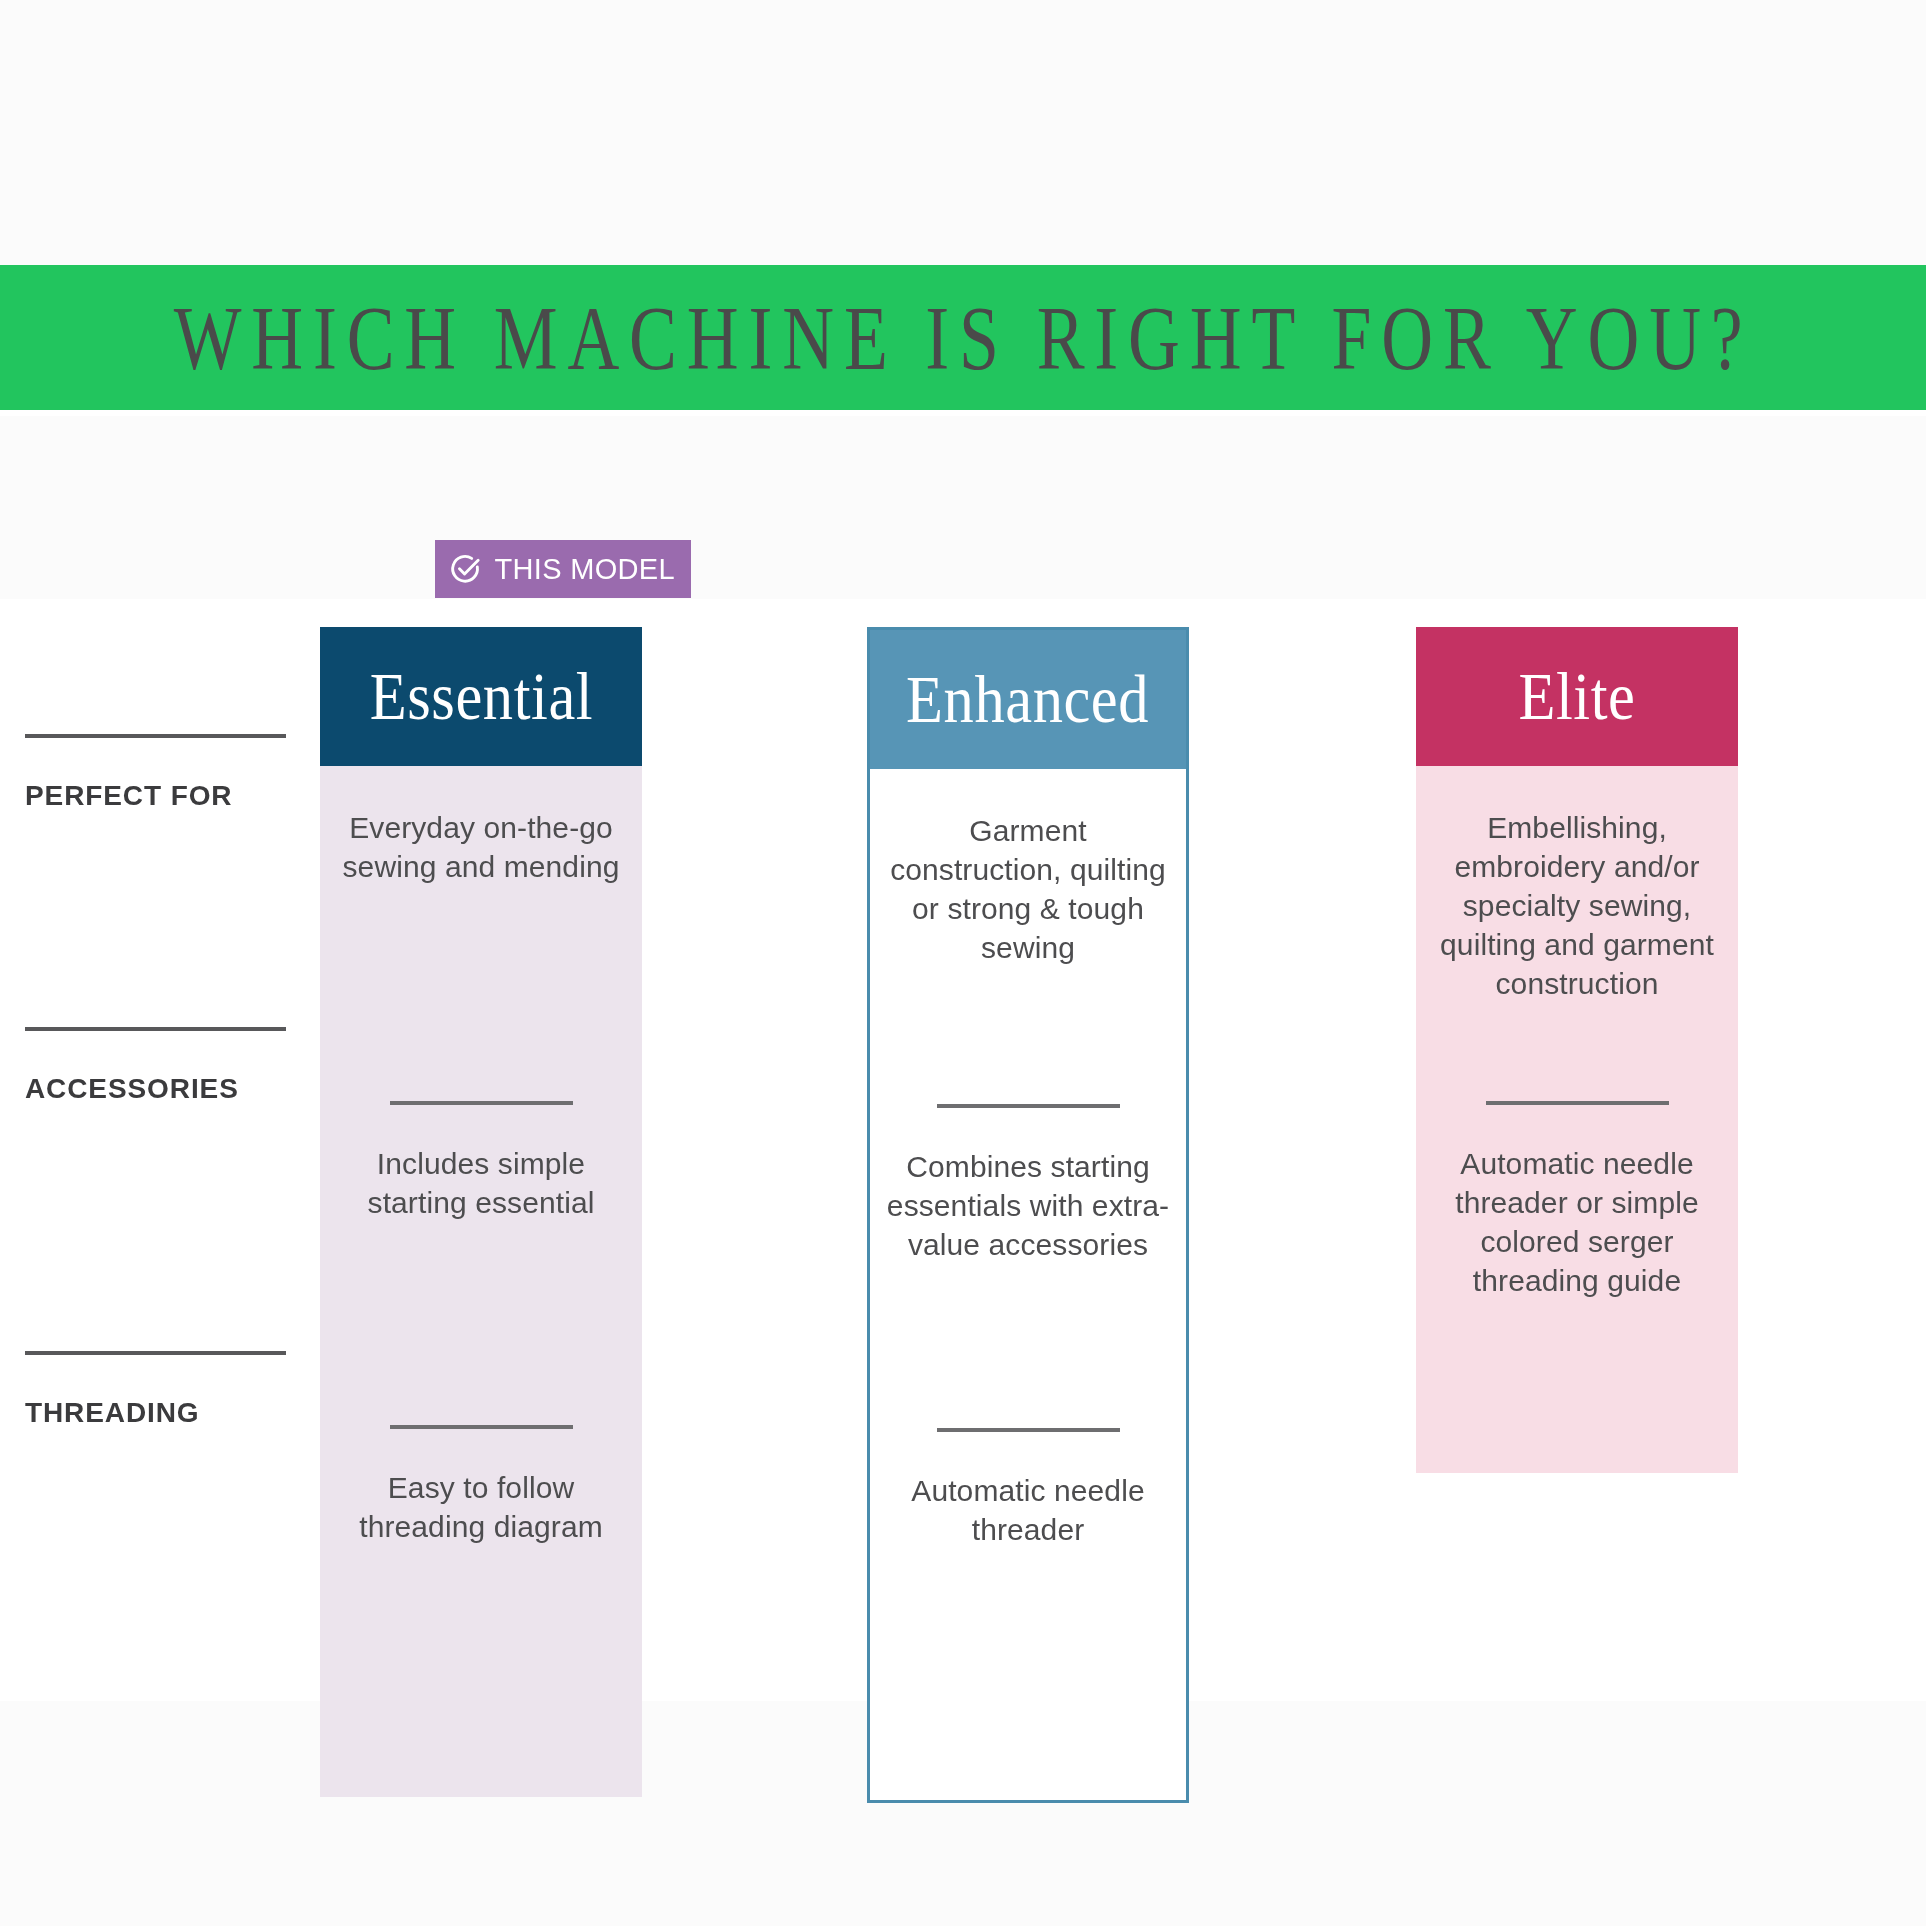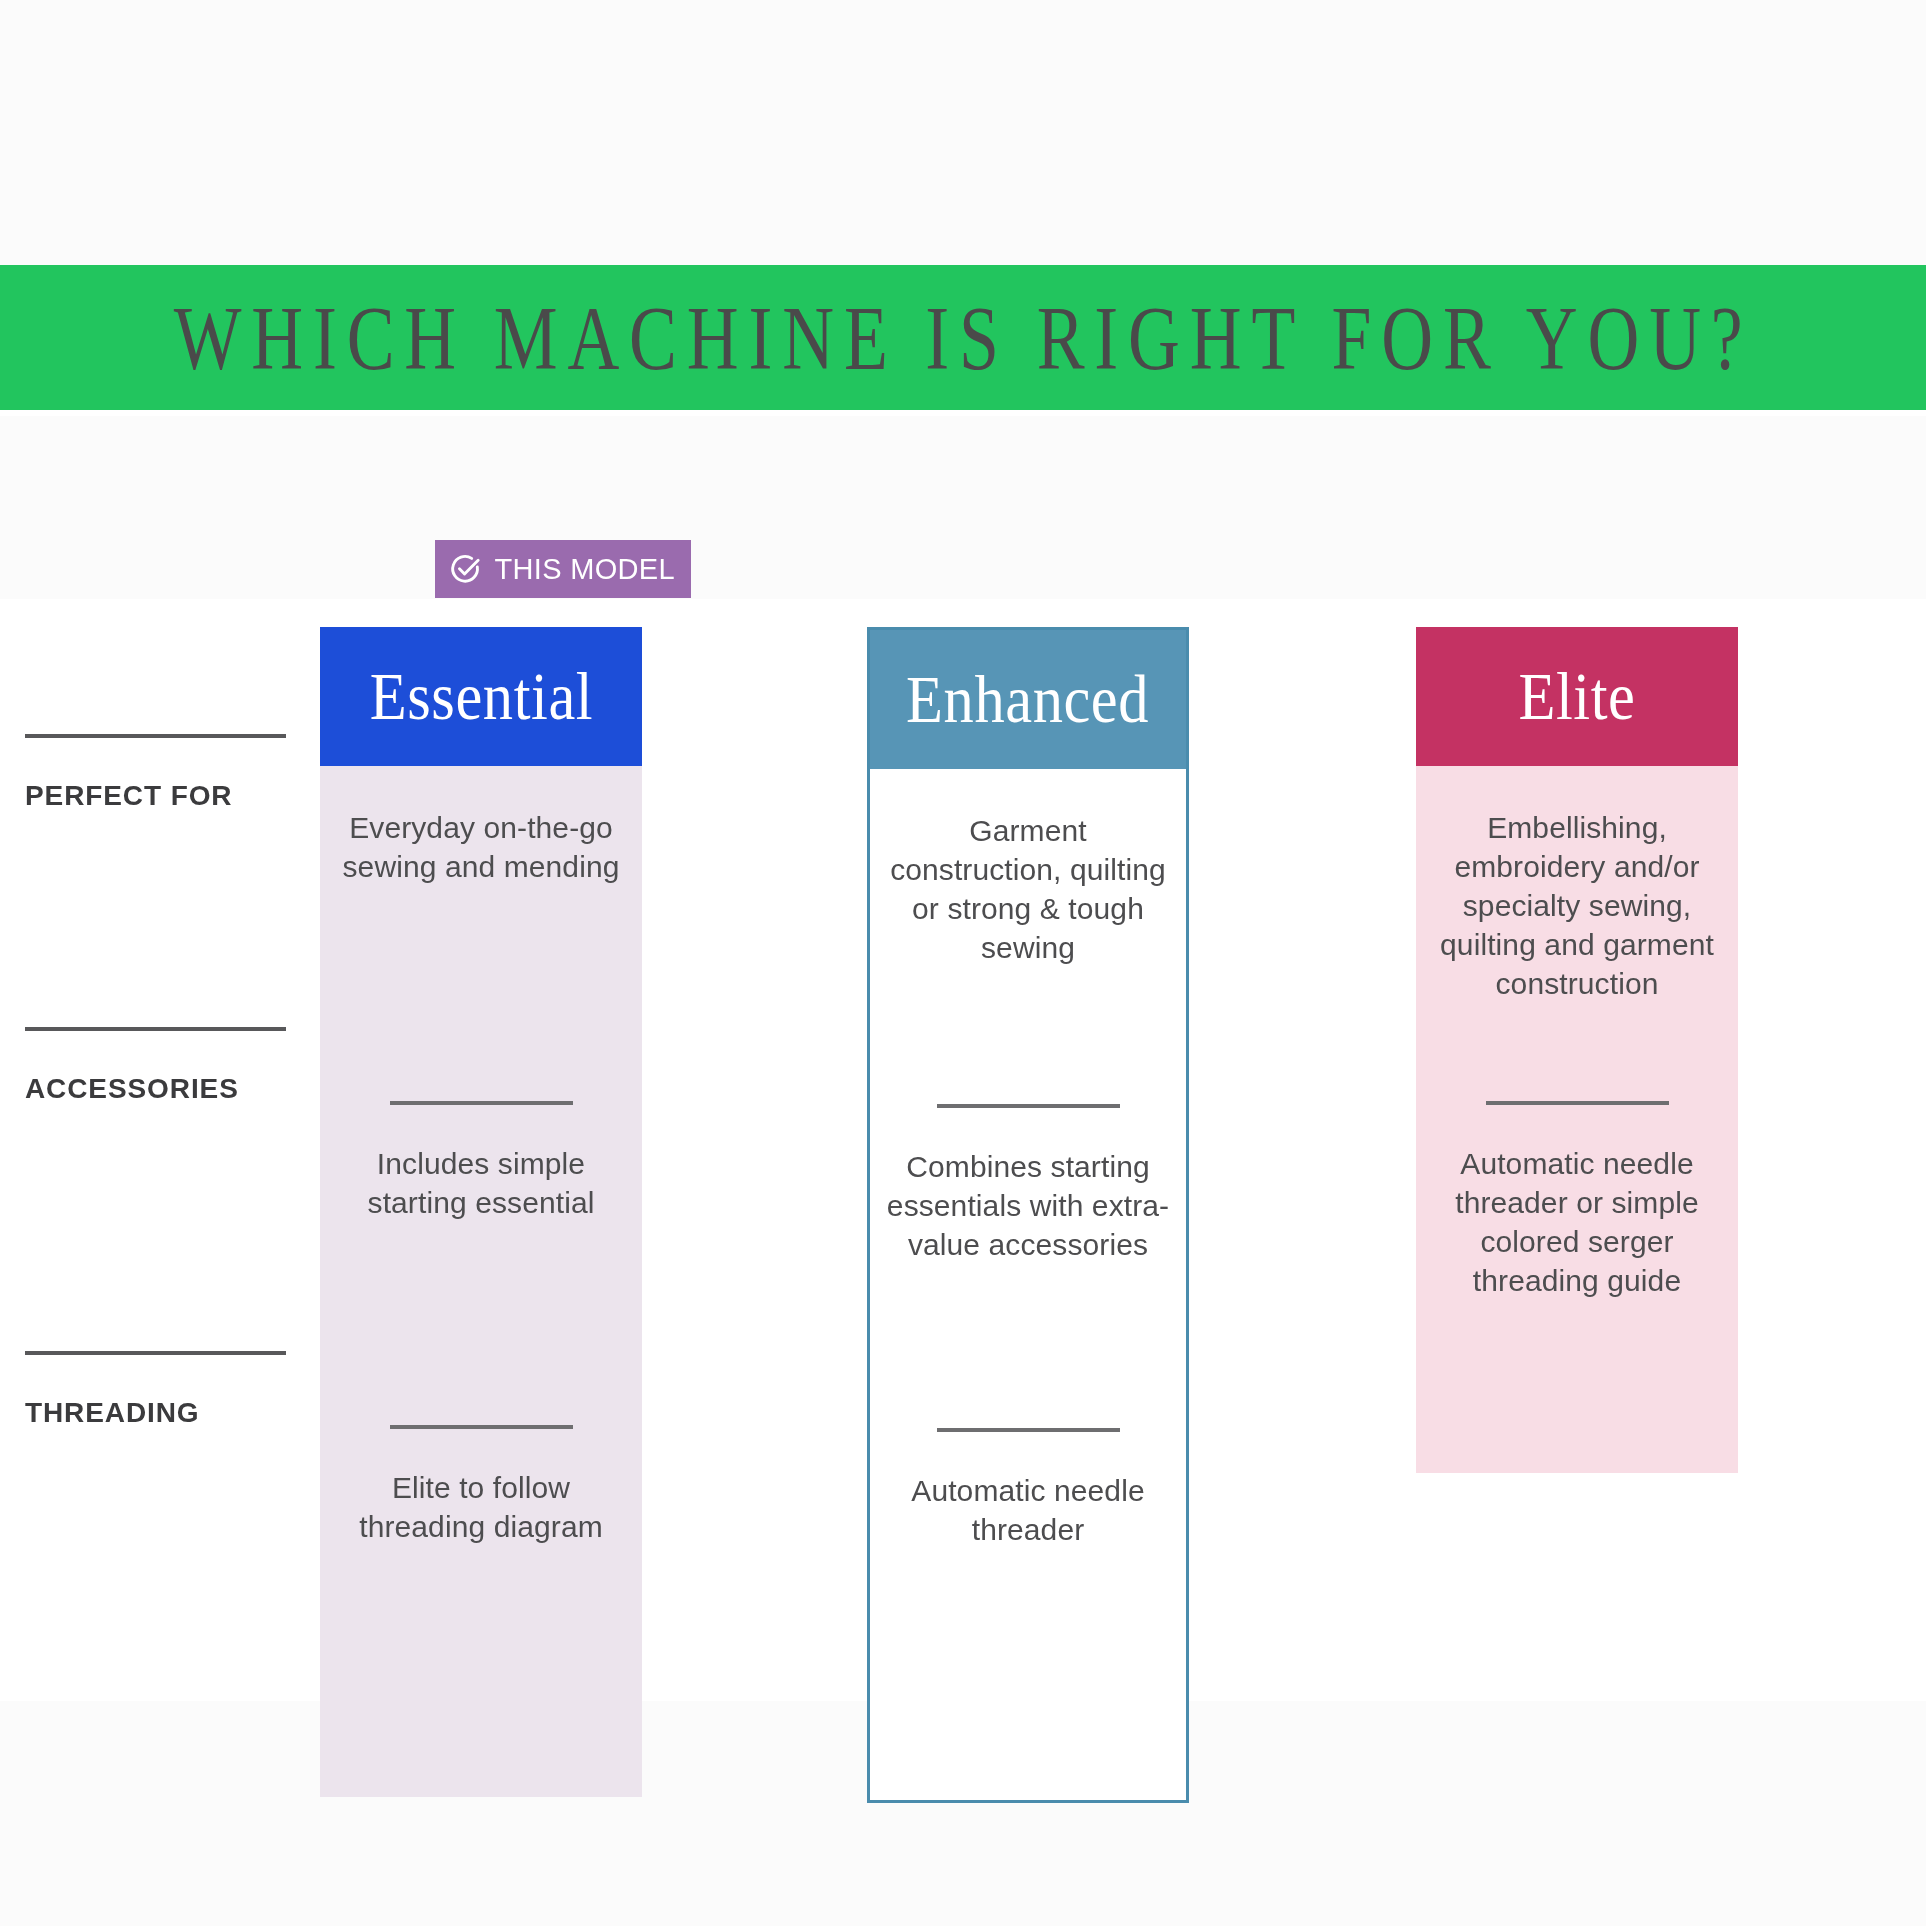--- a/index.html
+++ b/index.html
@@ -122,21 +122,21 @@
     font-weight: 400;
     color: #ffffff;
     letter-spacing: 0.6px;
     transform: scaleX(0.96) scaleY(1.08);
   }
   .card-body {
     padding: 0 7.6px 76px 7.6px;
   }
 
   
-  .card.essential .card-head { background: #1d4ed8; }
+  .card.essential .card-head { background: #0c4a6e; }
   .card.essential .card-body { background: #ece4ed; }
 
   .card.enhanced  { border: 3.8px solid #4a8cad; box-sizing: border-box; }
   .card.enhanced .card-head { background: #5795b6; margin: 0px; }
   .card.enhanced .card-body { background: #ffffff; }
 
   .card.elite .card-head { background: #c43263; }
   .card.elite .card-body { background: #f8dde5; }
 
   
@@ -231,21 +231,21 @@
       <div class="card-body">
         <div class="cell first slot0">
           <div class="text">Everyday on-the-go sewing and mending</div>
         </div>
         <div class="cell with-rule slot1">
           <div class="divider"></div>
           <div class="text">Includes simple starting essential</div>
         </div>
         <div class="cell with-rule slot2">
           <div class="divider"></div>
-          <div class="text">Elite to follow threading diagram</div>
+          <div class="text">Easy to follow threading diagram</div>
         </div>
       </div>
     </div>
   </div>
 
   <div class="col c1">
     <div class="card enhanced">
       <div class="card-head">
         <div class="name">Enhanced</div>
       </div>

